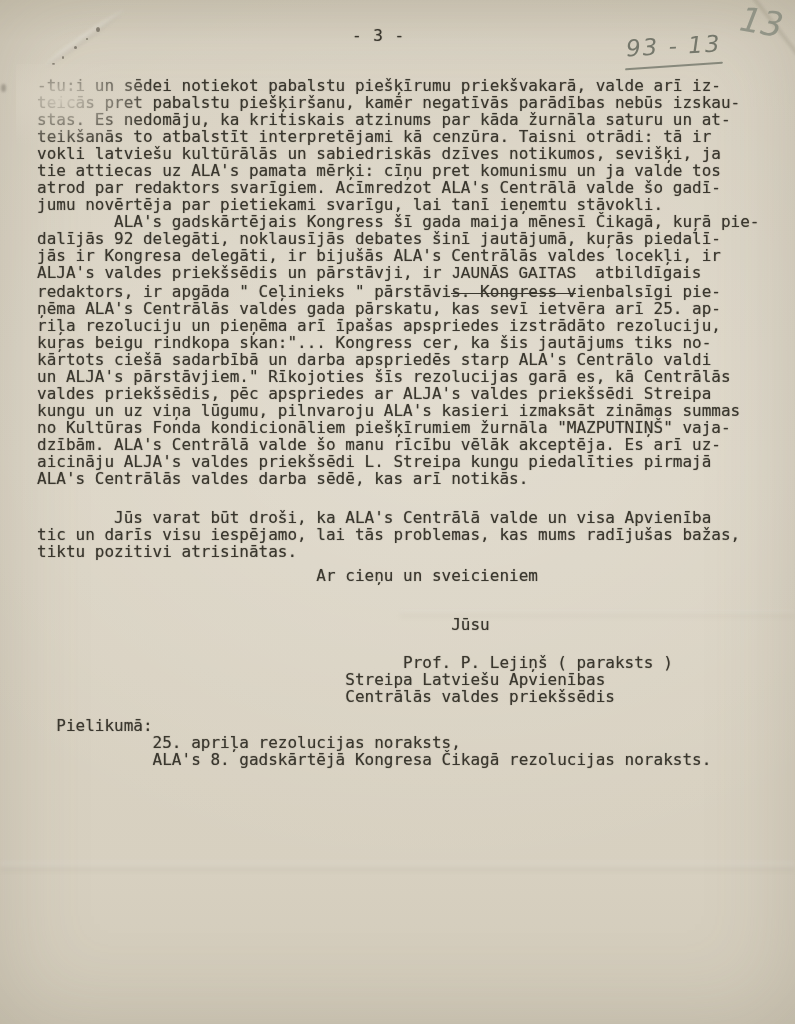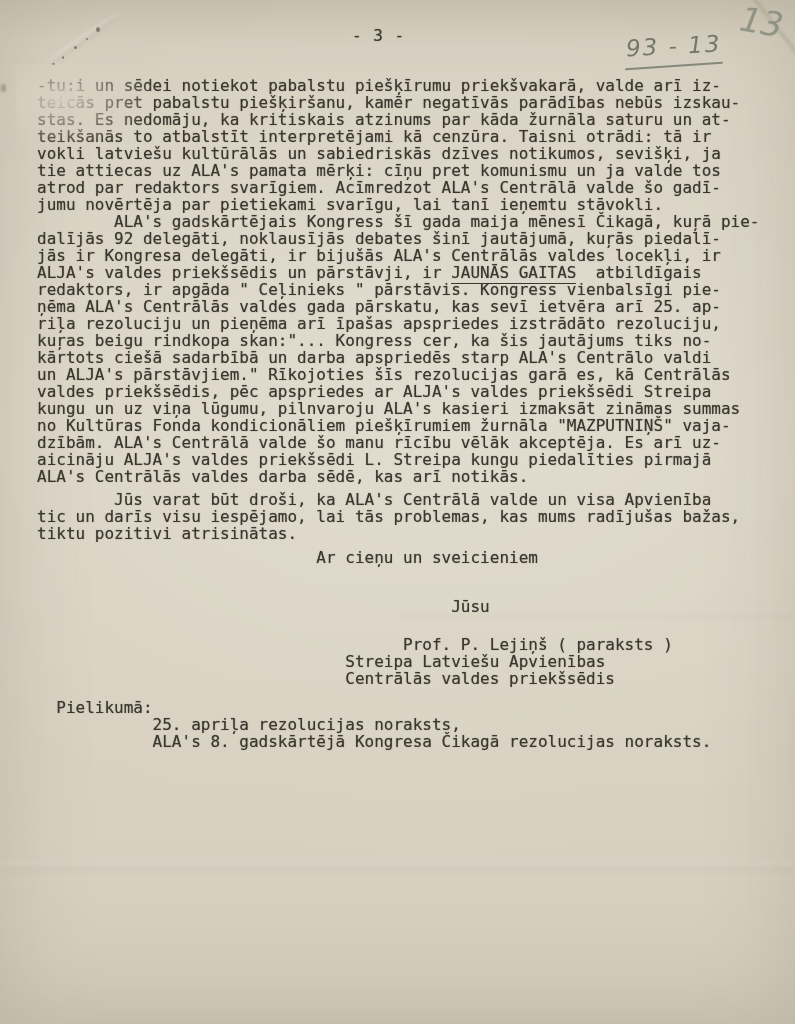--- a/index.html
+++ b/index.html
@@ -23,29 +23,30 @@
     position:absolute; left:352px; top:26px;
     font-size:16px; letter-spacing:1px; white-space:pre;
   }
 
   .body-text {
     position:absolute; left:37px; top:77px; width:734px;
     font-size:16px; line-height:17px;
   }
   .line { white-space:pre; min-height:17px; }
 
-  .block-para-3      { margin-top:6px; }
+  .block-para-3      { margin-top:22px; }
   .block-valediction { margin-top:7px; }
   .block-closing     { margin-top:32px; }
   .block-signature   { margin-top:21px; }
   .block-attachments { margin-top:12px; }
 
   .u {
     border-bottom:1.5px solid currentColor;
-    padding-bottom:1px;
+    padding-bottom:10px;
+    font-family:Liberation Mono, monospace;
   }
 
   
   .pencil-corner {
     position:absolute; left:740px; top:2px;
     font-family:"DejaVu Sans", sans-serif; font-style:italic;
     font-size:34px; color:rgba(130,134,122,0.78);
     transform:rotate(10deg);
   }
   .pencil-ref {

